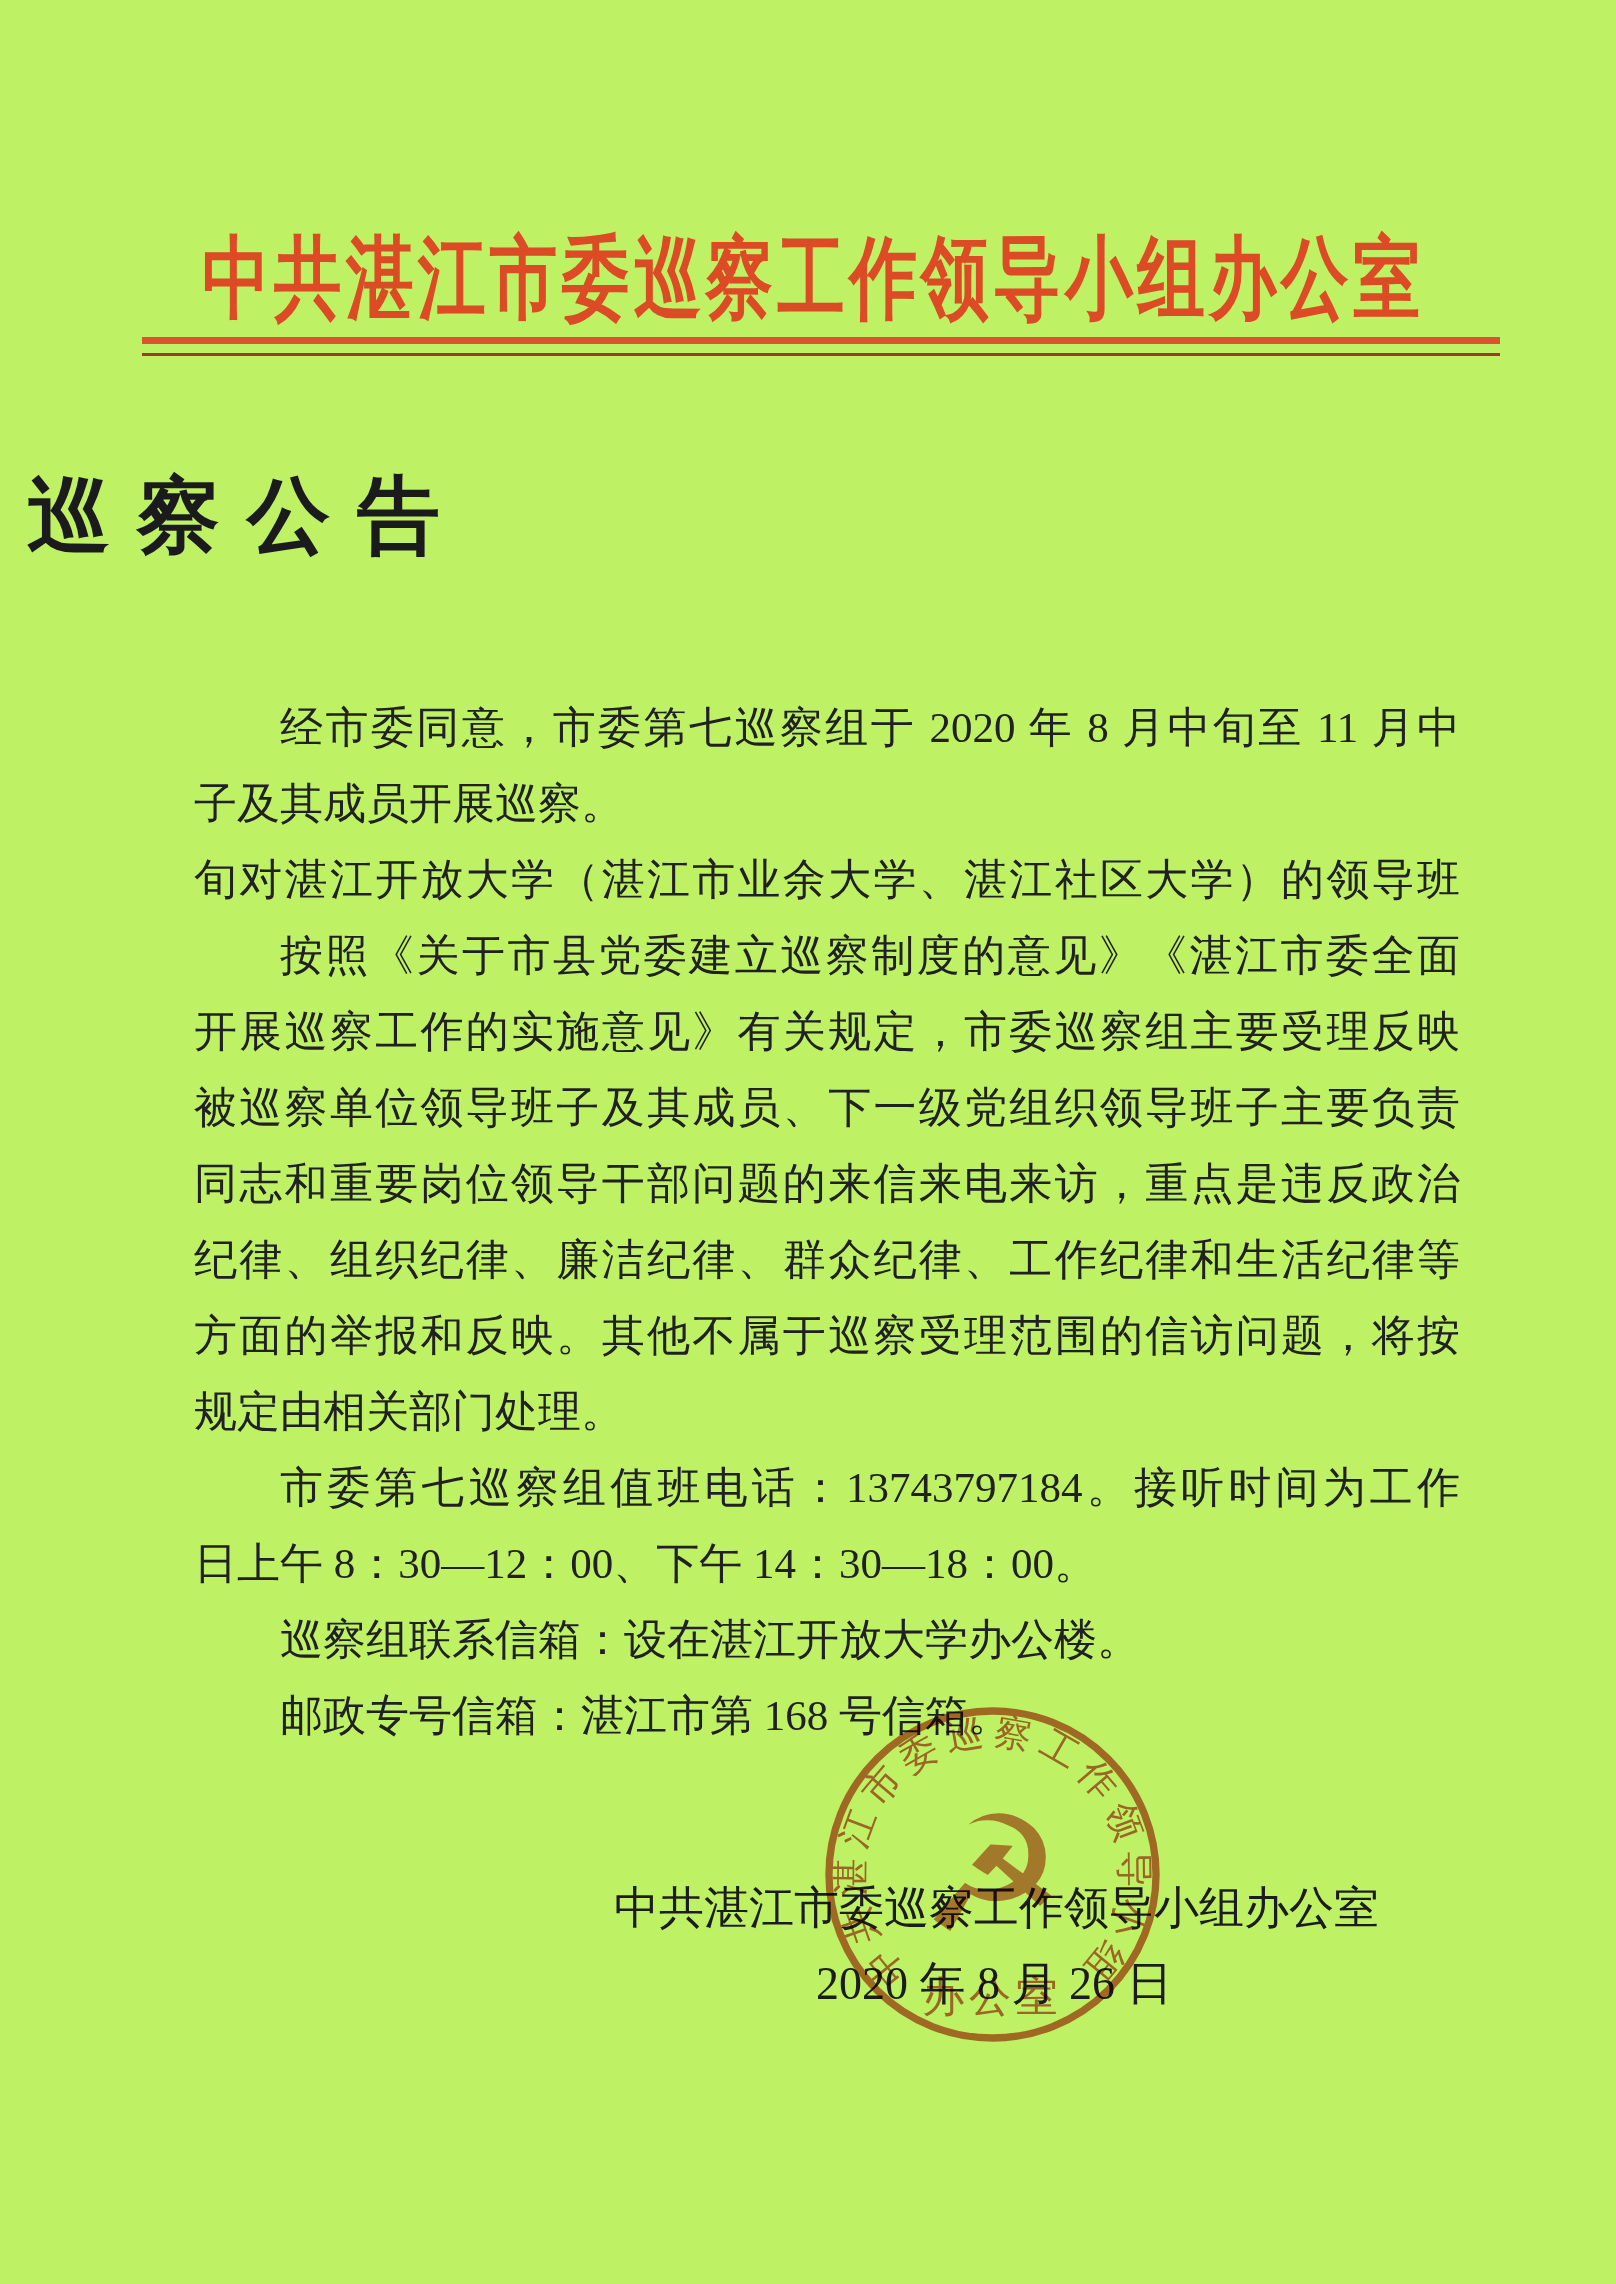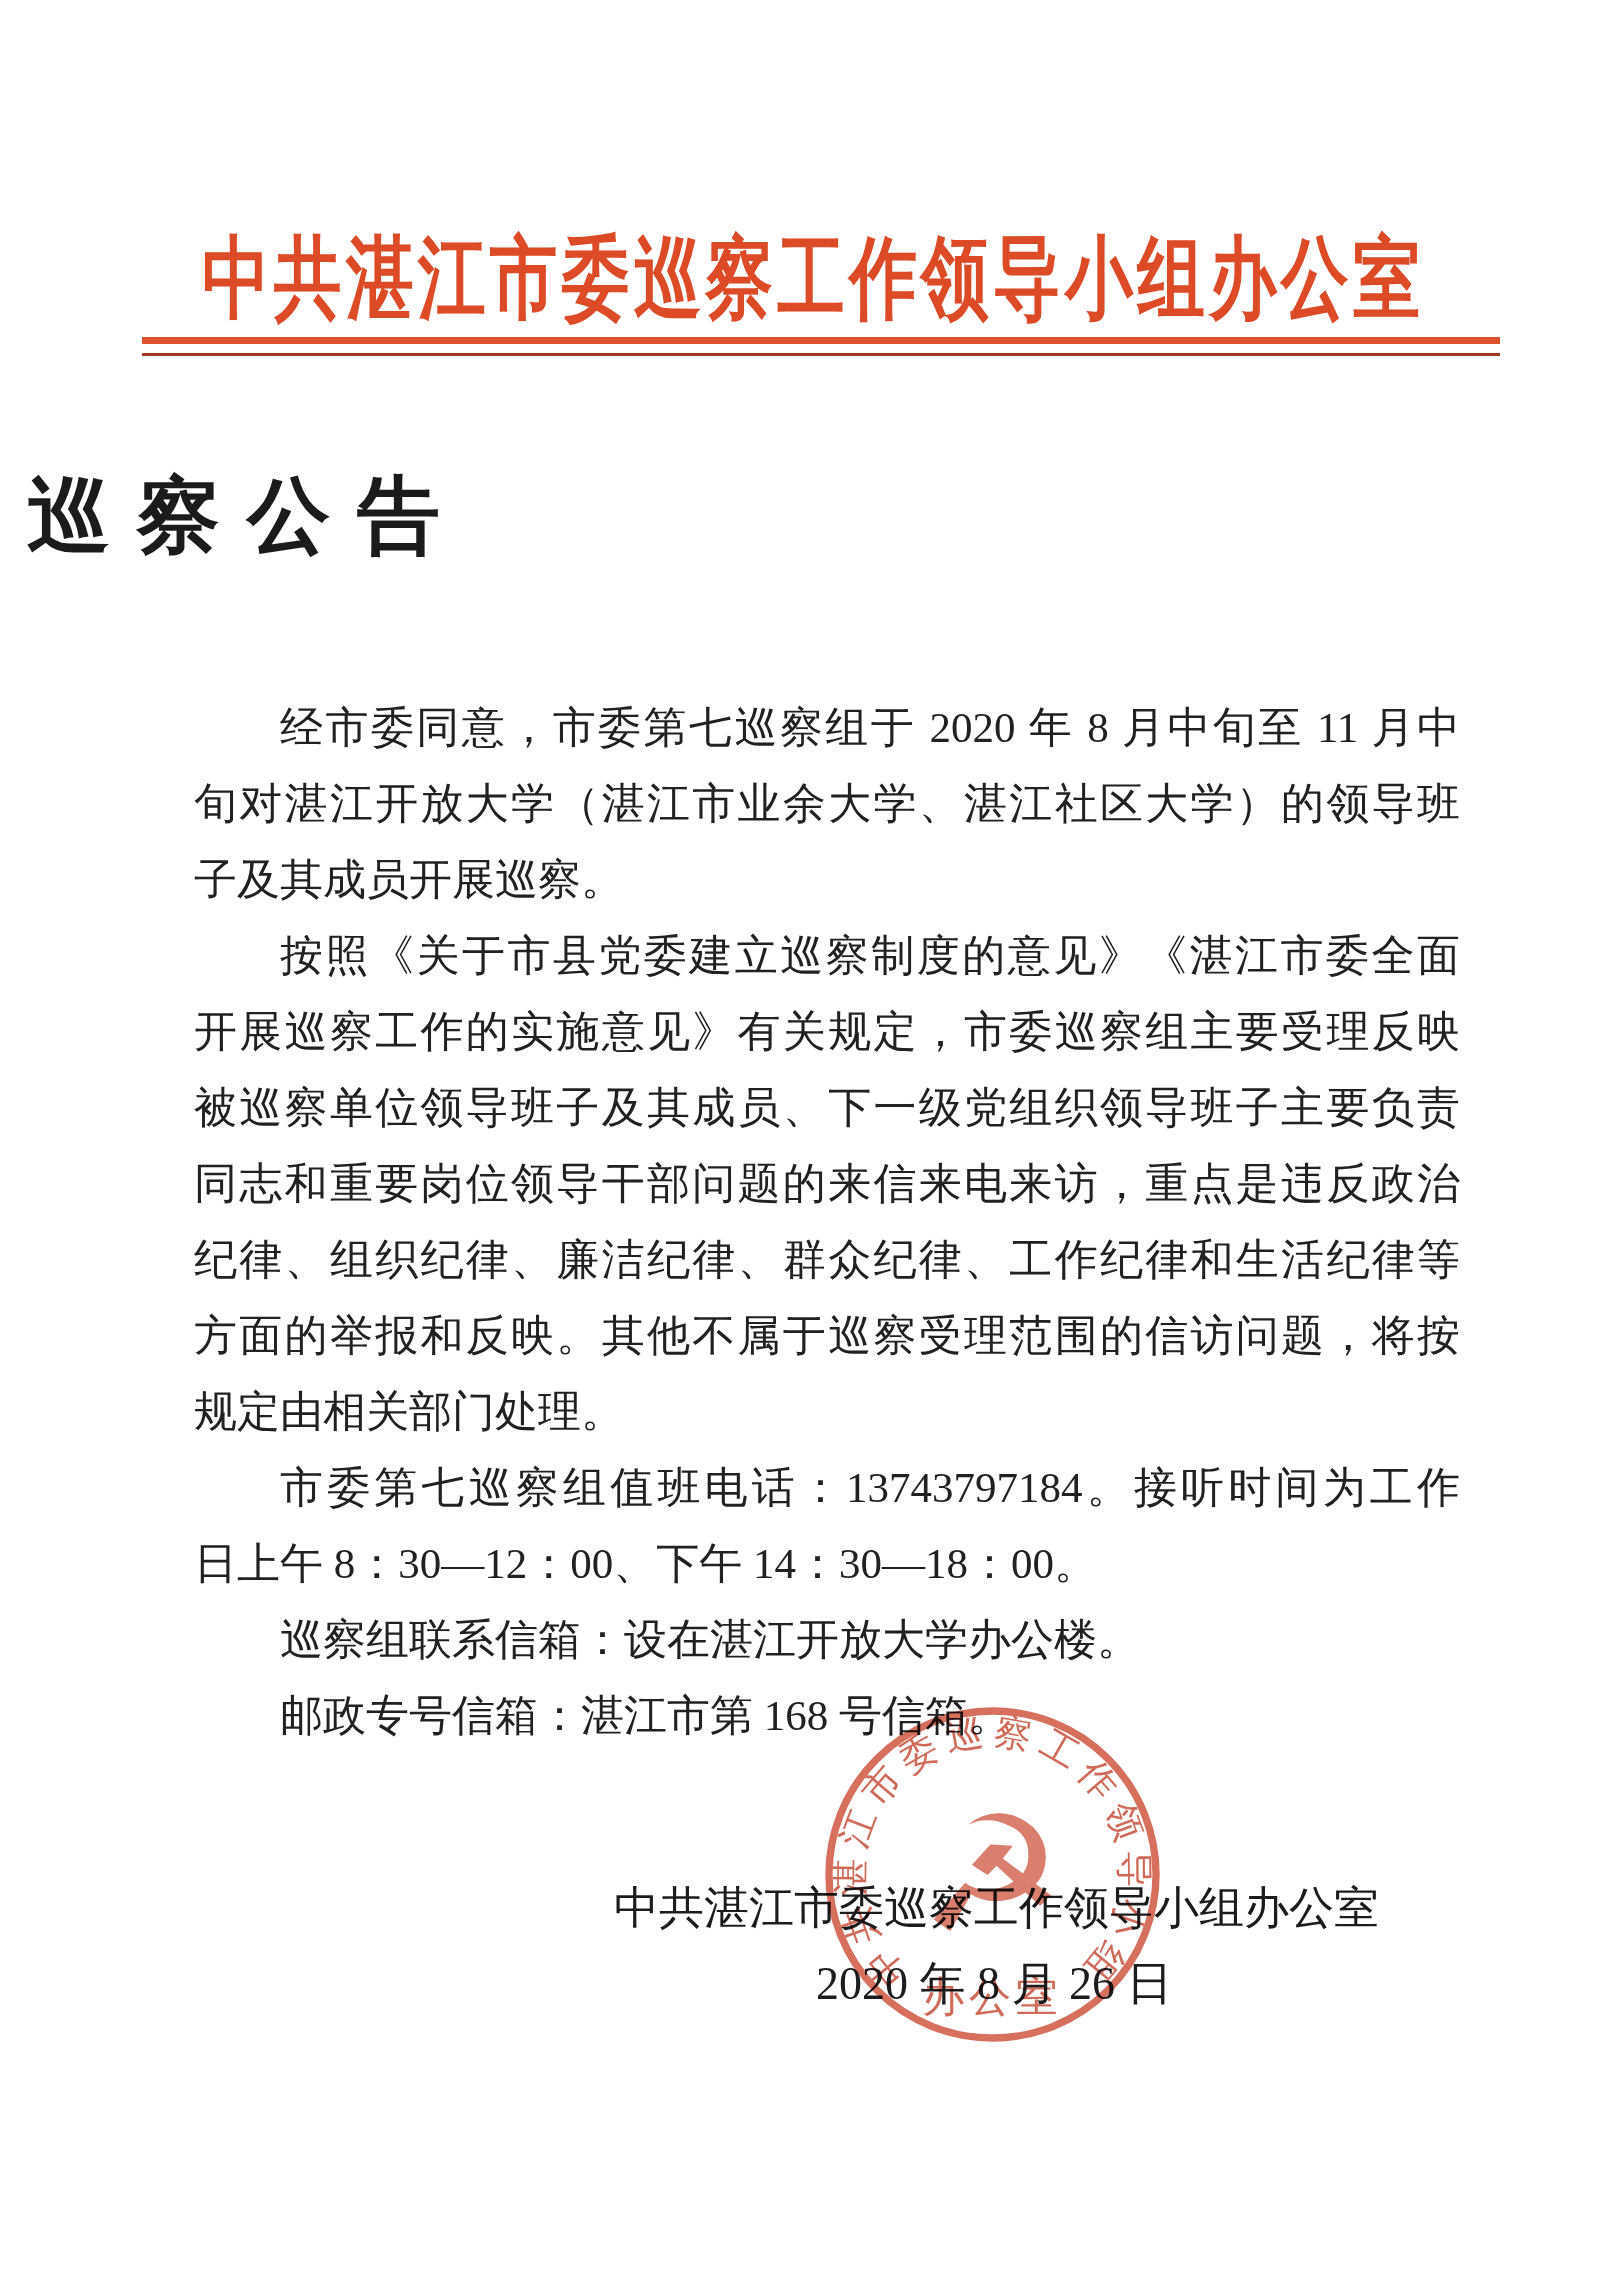--- a/index.html
+++ b/index.html
@@ -1,19 +1,19 @@
 <!DOCTYPE html>
 <html style="font-size:7.8px"><head>
 <meta charset="utf-8">
 <style>
   html,body{margin:0;padding:0;background:#e8e8e8;}
   .page{
     position:relative;
     width:1617px;height:2284px;
-    background:#ffffff;
+    background:#bef264;
     overflow:hidden;
     font-family:"Liberation Serif","DejaVu Serif",serif;
   }
   
   .org-title{
     position:absolute;
     top:230px;left:0;width:1617px;
     text-align:center;
     font-size:90px;
     line-height:98px;
@@ -94,23 +94,23 @@
   <div class="org-title">中共湛江市委巡察工作领导小组办公室</div>
   <div class="rule rule-top-thick"></div>
   <div class="rule rule-top-thin"></div>
 
   <div class="doc-title">巡察公告</div>
 
   <div class="body-block">
 
       <div class="body-line indent justify">经市委同意，市委第七巡察组于 2020 年 8 月中旬至 11 月中</div>
 
+      <div class="body-line">子及其成员开展巡察。</div>
+
       <div class="body-line justify">旬对湛江开放大学（湛江市业余大学、湛江社区大学）的领导班</div>
-
-      <div class="body-line">子及其成员开展巡察。</div>
 
       <div class="body-line indent justify">按照《关于市县党委建立巡察制度的意见》《湛江市委全面</div>
 
       <div class="body-line justify">开展巡察工作的实施意见》有关规定，市委巡察组主要受理反映</div>
 
       <div class="body-line justify">被巡察单位领导班子及其成员、下一级党组织领导班子主要负责</div>
 
       <div class="body-line justify">同志和重要岗位领导干部问题的来信来电来访，重点是违反政治</div>
 
       <div class="body-line justify">纪律、组织纪律、廉洁纪律、群众纪律、工作纪律和生活纪律等</div>

